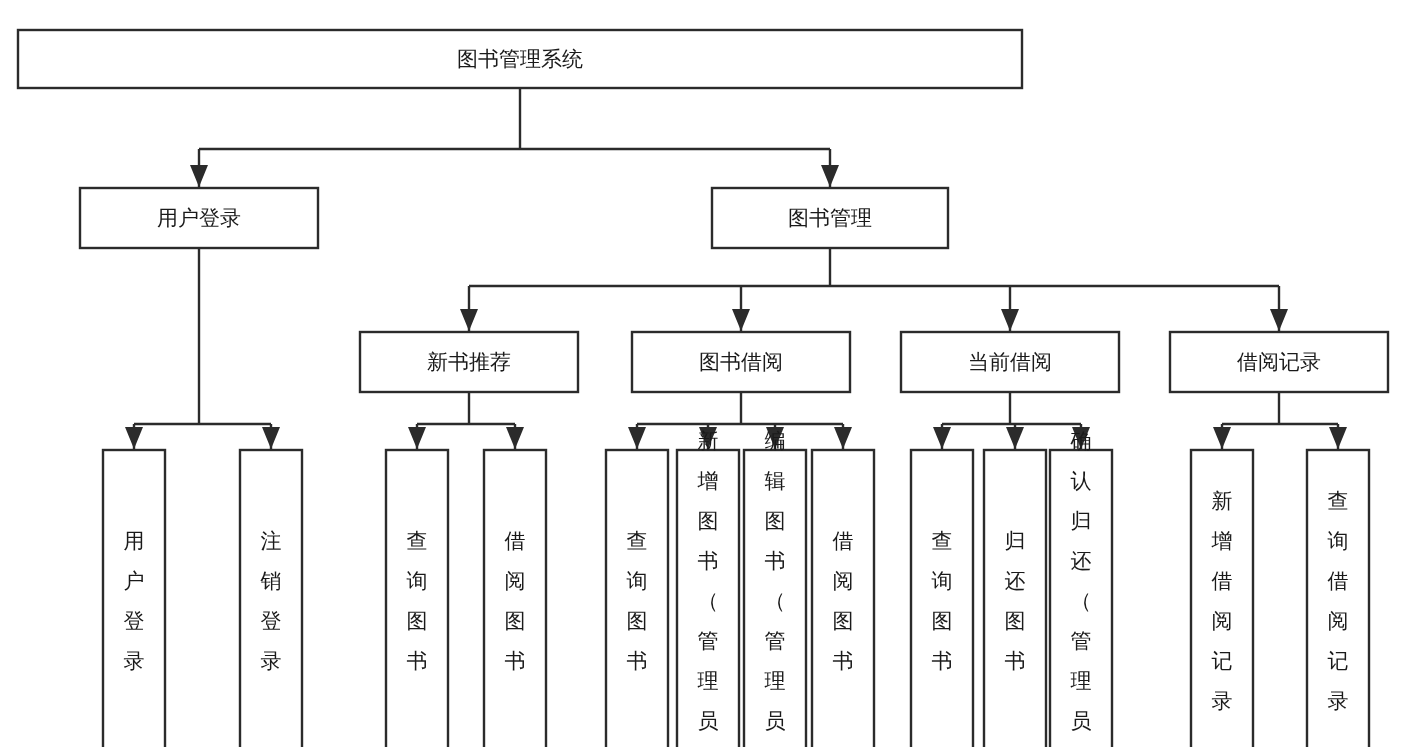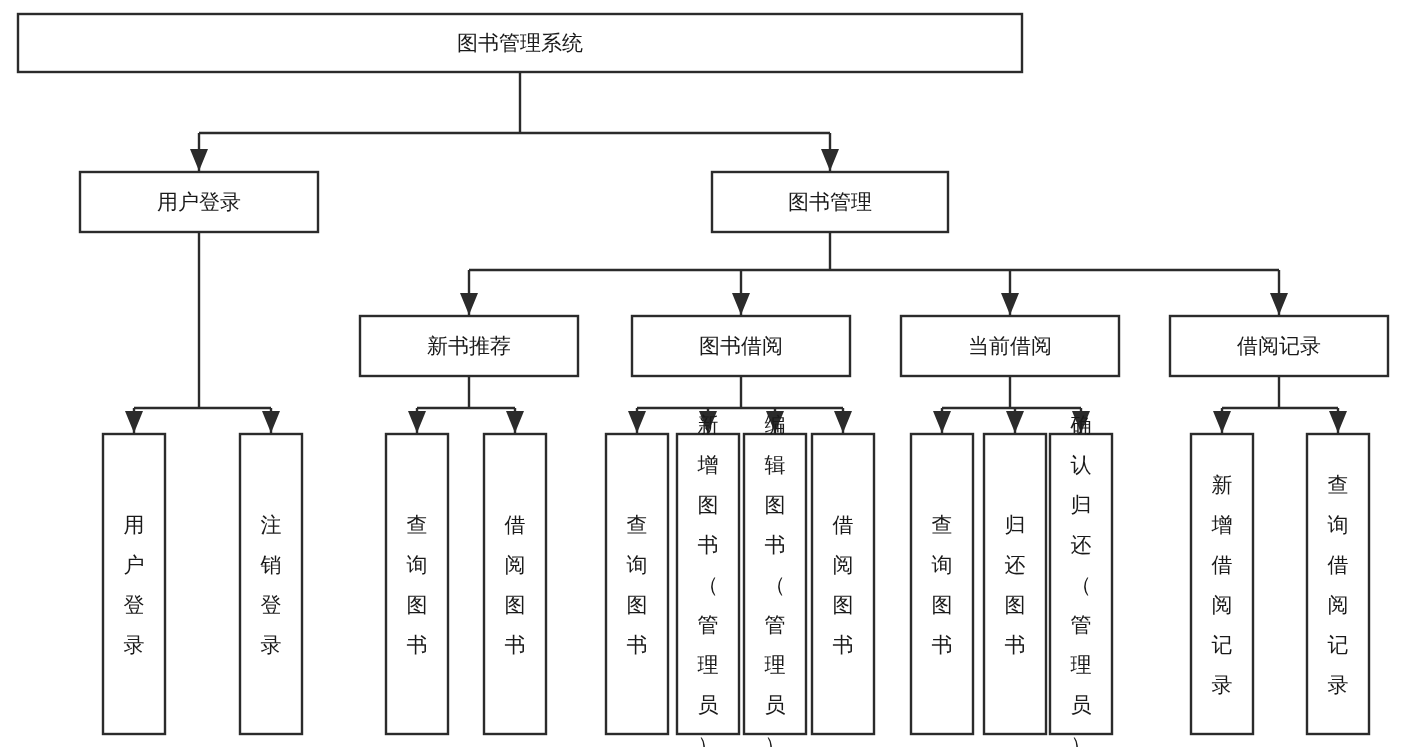--- a/index.html
+++ b/index.html
@@ -12,20 +12,21 @@
     font-family: "DejaVu Sans", "Liberation Sans", sans-serif;
     width: 1405px;
     height: 747px;
     overflow: hidden;
   }
   #diagram-root {
     position: relative;
     width: 1405px;
     height: 567px;
     background: #ffffff;
+    margin-top: 16px;
   }
   svg.tree-canvas {
     position: absolute;
     top: 0;
     left: 0;
     width: 1405px;
     height: 747px;
     display: block;
   }
   .node-rect {

